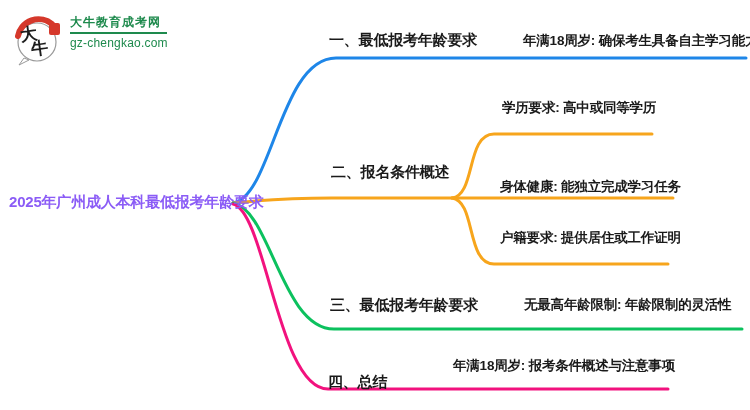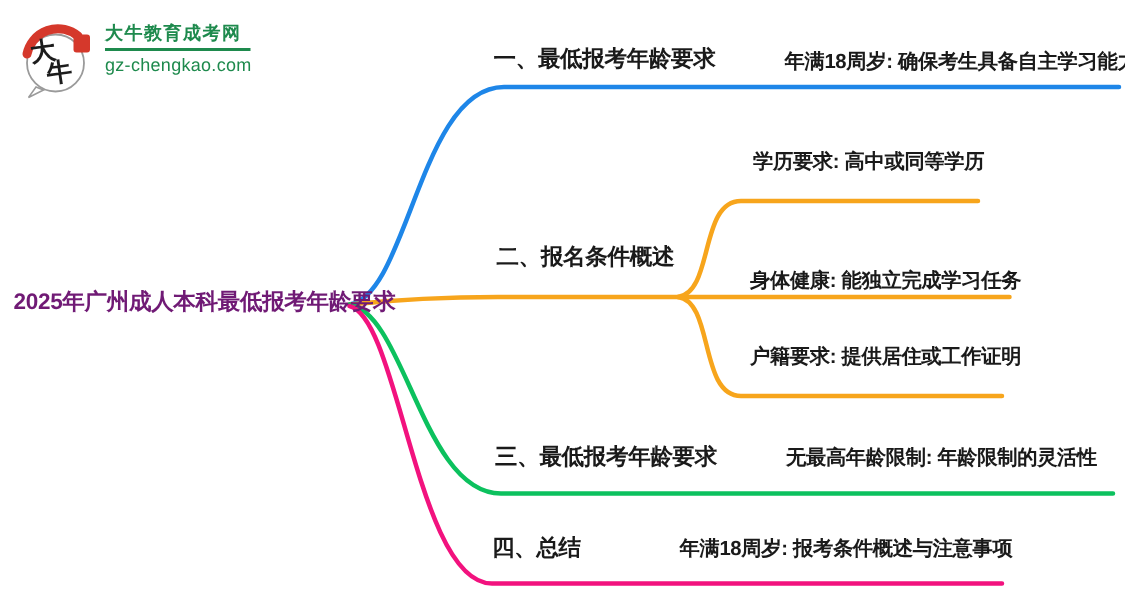--- a/index.html
+++ b/index.html
@@ -5,21 +5,21 @@
   html,body{margin:0;padding:0;background:#fff;}
   .stage{
     position:relative;width:750px;height:410px;background:#ffffff;
     font-family:"Liberation Sans","DejaVu Sans",sans-serif;overflow:hidden;
   }
   .links{position:absolute;left:0;top:0;}
   .node{
     position:absolute;white-space:nowrap;color:#1a1a1a;font-weight:600;
     letter-spacing:-0.2px;line-height:1.25;
   }
-  .root-label{font-size:15px;color:#701a75;}
+  .root-label{font-size:15px;color:#8b5cf6;}
   .branch-label{font-size:15px;text-align:center;}
   .child-label{font-size:13.5px;}
   
   .logo{position:absolute;left:12px;top:14px;display:flex;align-items:flex-start;cursor:pointer;}
   .logo-icon{width:52px;height:52px;position:relative;}
   .logo-text{margin-left:6px;}
   .brand-name{font-size:12px;font-weight:bold;letter-spacing:1px;line-height:1.4;}
   .brand-divider{height:2px;width:97px;margin:1px 0 2px 0;}
   .brand-domain{font-size:12px;font-weight:normal;letter-spacing:0.2px;}
 </style>
@@ -61,16 +61,16 @@
   <div class="node child-label" style="left:523px;top:33px;">年满18周岁: 确保考生具备自主学习能力</div>
 
   <div class="node child-label" style="left:502px;top:100px;">学历要求: 高中或同等学历</div>
   <div class="node branch-label" style="left:331px;top:163px;">二、报名条件概述</div>
   <div class="node child-label" style="left:500px;top:165px;margin-top:14px;">身体健康: 能独立完成学习任务</div>
   <div class="node child-label" style="left:500px;top:230px;">户籍要求: 提供居住或工作证明</div>
 
   <div class="node branch-label" style="left:330px;top:296px;">三、最低报考年龄要求</div>
   <div class="node child-label" style="left:524px;top:297px;">无最高年龄限制: 年龄限制的灵活性</div>
 
-  <div class="node branch-label" style="left:328px;top:357px;">四、总结</div>
+  <div class="node branch-label" style="left:328px;top:373px;">四、总结</div>
   <div class="node child-label" style="left:453px;top:358px;">年满18周岁: 报考条件概述与注意事项</div>
 
 </div>
 
 </body></html>

